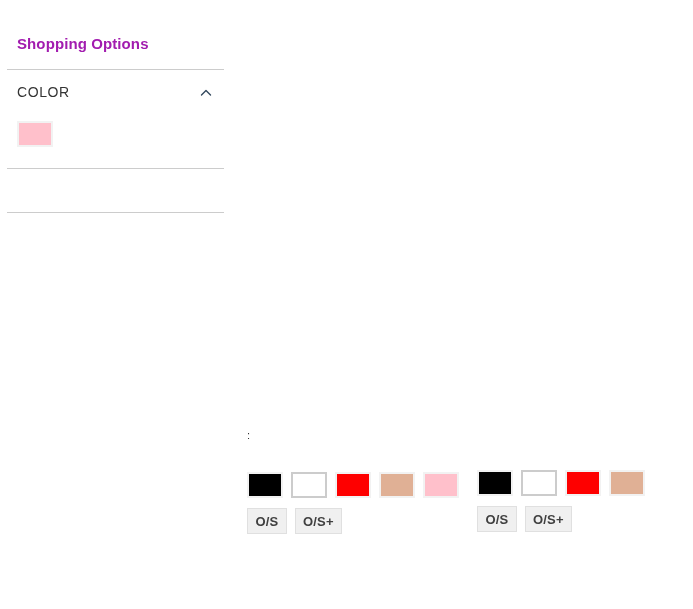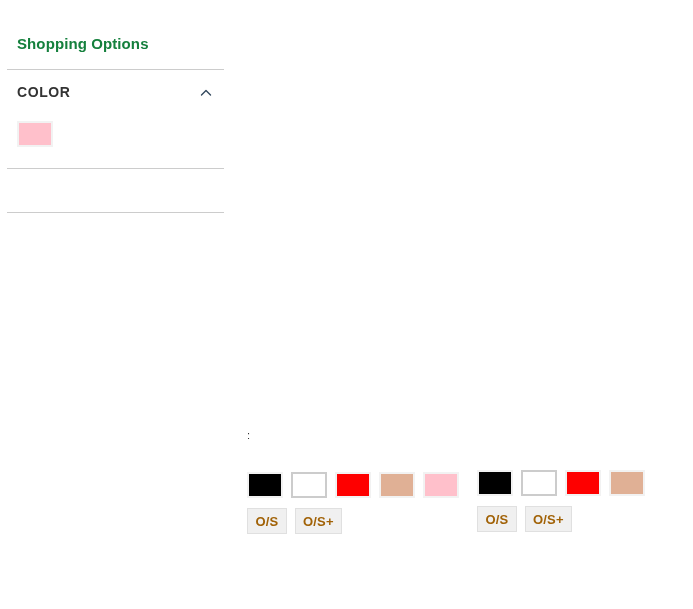--- a/index.html
+++ b/index.html
@@ -23,21 +23,21 @@
     top: 0;
     width: 232px;
     height: 609px;
   }
   .sidebar-title {
     position: absolute;
     left: 17px;
     top: 34px;
     font-size: 15px;
     font-weight: 600;
-    color: #15803d;
+    color: #a21caf;
     letter-spacing: 0.1px;
     line-height: 20px;
   }
   .divider {
     position: absolute;
     left: 7px;
     width: 217px;
     height: 1px;
     background: #cccccc;
   }
@@ -55,21 +55,21 @@
 
   .filter-head {
     position: relative;
     height: 20px;
   }
   .filter-head-label {
     position: absolute;
     left: 17px;
     top: 0;
     font-size: 14px;
-    font-weight: 700;
+    font-weight: 400;
     color: #333333;
     letter-spacing: 0.6px;
     line-height: 20px;
     text-transform: uppercase;
   }
   .chevron {
     position: absolute;
     right: 19px;
     top: 4px;
     width: 14px;
@@ -133,21 +133,21 @@
     display: flex;
     gap: 8px;
     margin-top: 10px;
   }
   .size-swatch {
     min-width: 40px;
     height: 26px;
     padding: 0 7px;
     background: #f0f0f0;
     border: 1px solid #e0e0e0;
-    color: #a16207;
+    color: #404040;
     font-size: 13px;
     font-weight: 700;
     font-family: "Liberation Sans", sans-serif;
     letter-spacing: 0.2px;
     display: flex;
     align-items: center;
     justify-content: center;
     cursor: pointer;
     box-sizing: border-box;
   }

